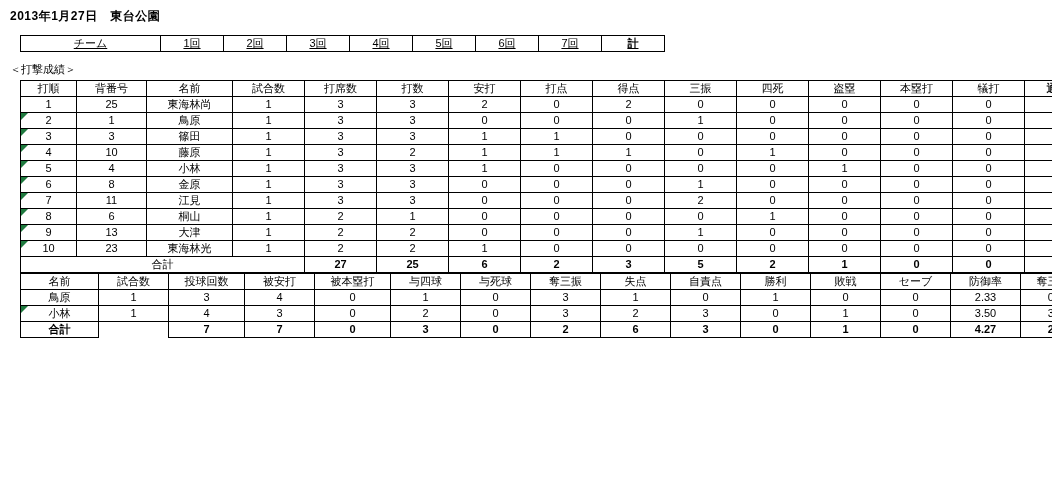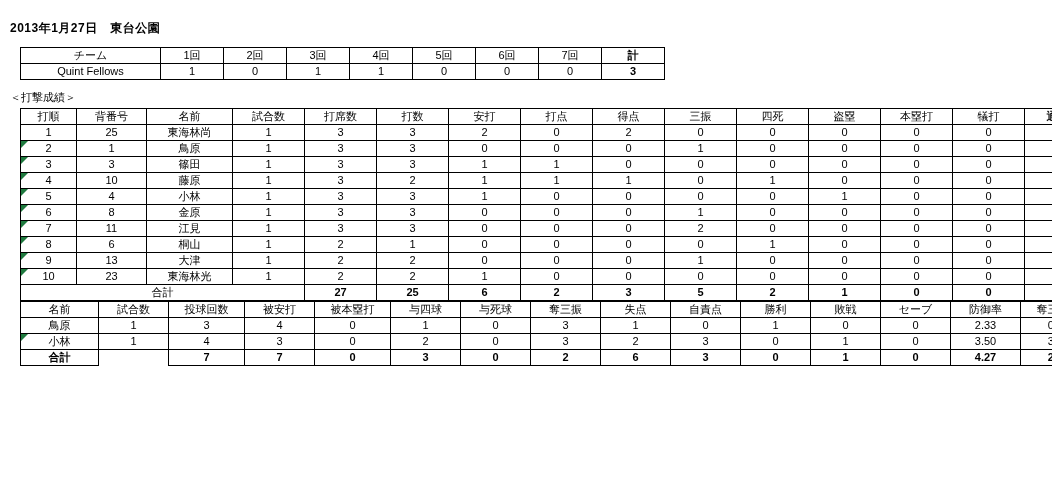--- a/index.html
+++ b/index.html
@@ -11,21 +11,21 @@
     width: 1052px;
     height: 477px;
     font-family: "Liberation Sans", sans-serif;
     font-size: 11px;
     color: #000000;
     position: relative;
     overflow: hidden;
   }
   .page {
     position: relative;
-    padding: 20px 0 0 8px;
+    padding: 8px 0 0 8px;
   }
   .doc-title {
     font-size: 12px;
     font-weight: bold;
     margin: 0 0 10px 2px;
     letter-spacing: 0.5px;
   }
   .section-label {
     font-size: 11px;
     margin: 10px 0 3px 2px;
@@ -43,20 +43,21 @@
     font-weight: normal;
     text-align: center;
     padding: 0 2px;
     white-space: nowrap;
     overflow: hidden;
   }
   
   .score-table {
     width: 569px;
     margin-left: 12px;
+    text-decoration: underline;
   }
   .score-table th {
     font-weight: normal;
   }
   .score-table .team-col { width: 140px; }
   .score-table .inn-col { width: 63px; }
   .score-table .total-col { width: 63px; font-weight: bold; }
   .score-table td.team-name {
     text-align: center;
   }
@@ -140,31 +141,20 @@
         <th>2回</th>
         <th>3回</th>
         <th>4回</th>
         <th>5回</th>
         <th>6回</th>
         <th>7回</th>
         <th style="font-weight:bold">計</th>
       </tr>
     </thead>
     <tbody>
-      <tr>
-        <td class="team-name">Quint Fellows</td>
-        <td>1</td>
-        <td>0</td>
-        <td>1</td>
-        <td>1</td>
-        <td>0</td>
-        <td>0</td>
-        <td>0</td>
-        <td class="total-val">3</td>
-      </tr>
     </tbody>
   </table>
 
   <div class="section-label">＜打撃成績＞</div>
 
   <table class="bat-table">
     <colgroup>
       <col class="c-order">
         <col class="c-num">
         <col class="c-name">

